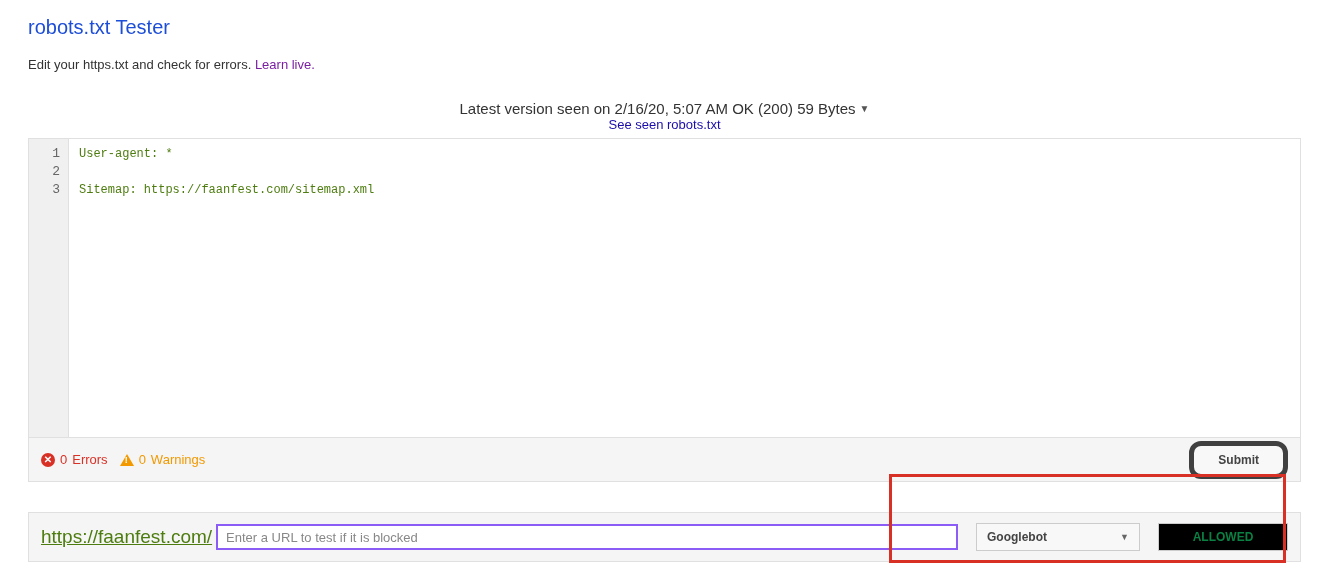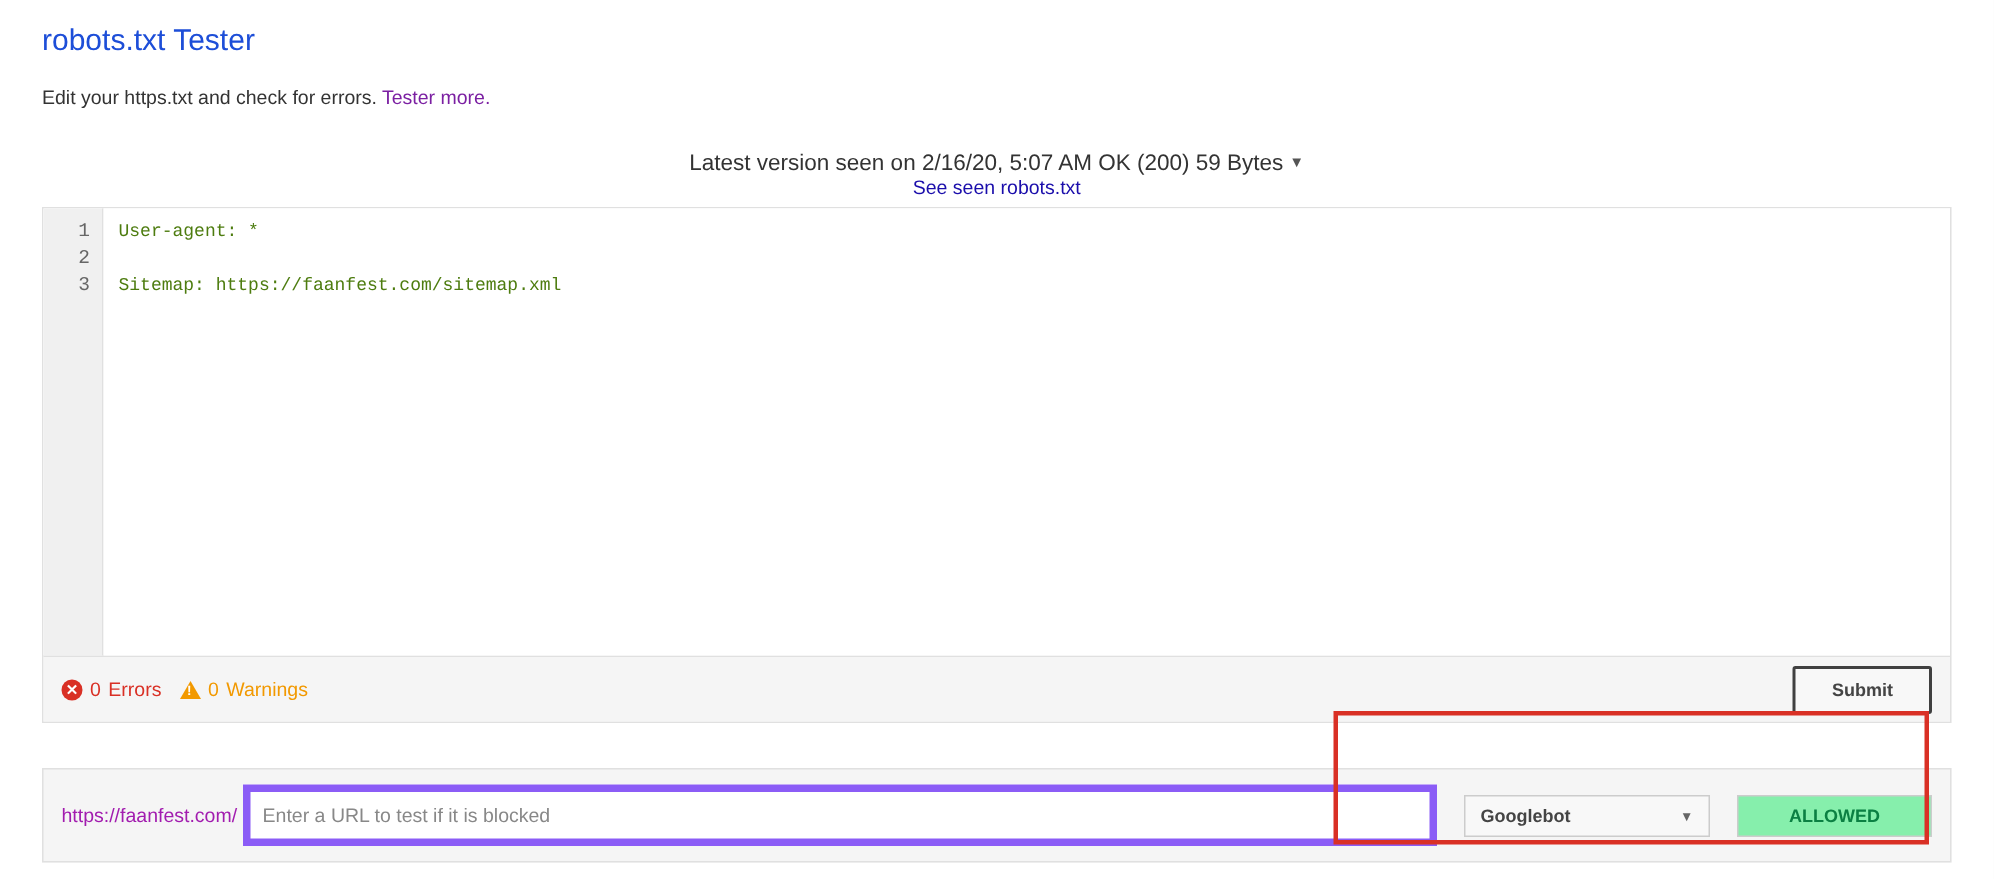--- a/index.html
+++ b/index.html
@@ -147,49 +147,50 @@
       content: "!";
       position: absolute;
       left: -2px;
       top: 1px;
       color: #fff;
       font-size: 9px;
       font-weight: bold;
     }
     .submit-button {
       background: #f8f8f8;
-      border: 2px solid #404040;
+      border: 5px solid #404040;
       padding: 7px 24px;
       font-size: 12px;
       font-weight: bold;
       color: #444;
       cursor: pointer;
-      border-radius: 2px;
+      border-radius: 12px;
     }
     .gap-spacer {
       height: 30px;
     }
     .test-bar {
       display: flex;
       align-items: center;
       background: #f5f5f5;
       border: 1px solid #e0e0e0;
       padding: 10px 12px;
       gap: 0;
     }
     .url-prefix {
-      font-size: 13px;
-      color: #a21caf;
+      font-size: 19px;
+      color: #4d7c0f;
       padding-right: 4px;
       white-space: nowrap;
+      text-decoration: underline;
     }
     .url-input {
       flex: 1;
-      height: 41px;
-      border: 5px solid #8b5cf6;
+      height: 26px;
+      border: 2px solid #8b5cf6;
       padding: 4px 8px;
       font-size: 13px;
       background: #fff;
       margin-right: 18px;
     }
     .url-input::placeholder {
       color: #888;
     }
     .bot-select {
       width: 164px;
@@ -207,21 +208,21 @@
       margin-right: 18px;
     }
     .select-caret {
       font-size: 9px;
       color: #666;
     }
     .allowed-button {
       width: 130px;
       height: 28px;
       border: 1px solid #ccc;
-      background: #86efac;
+      background: #000000;
       color: #0b8043;
       font-size: 12px;
       font-weight: bold;
       display: flex;
       align-items: center;
       justify-content: center;
       cursor: pointer;
     }
     .highlight-box {
       position: absolute;
@@ -229,21 +230,21 @@
       pointer-events: none;
     }
   </style>
 </head>
 <body>
 
 <div class="container">
   <h1 class="page-title">robots.txt Tester</h1>
 
   <p class="intro-text">
-    <span>Edit your https.txt and check for errors. </span><a href="#" class="learn-more-link">Tester more.</a>
+    <span>Edit your https.txt and check for errors. </span><a href="#" class="learn-more-link">Learn live.</a>
   </p>
 
   <div class="version-bar">
     <div class="version-dropdown">
       <span>Latest version seen on 2/16/20, 5:07 AM OK (200) 59 Bytes</span>
       <span class="version-caret">▼</span>
     </div>
     <a href="#" class="see-live-link">See seen robots.txt</a>
   </div>
 

